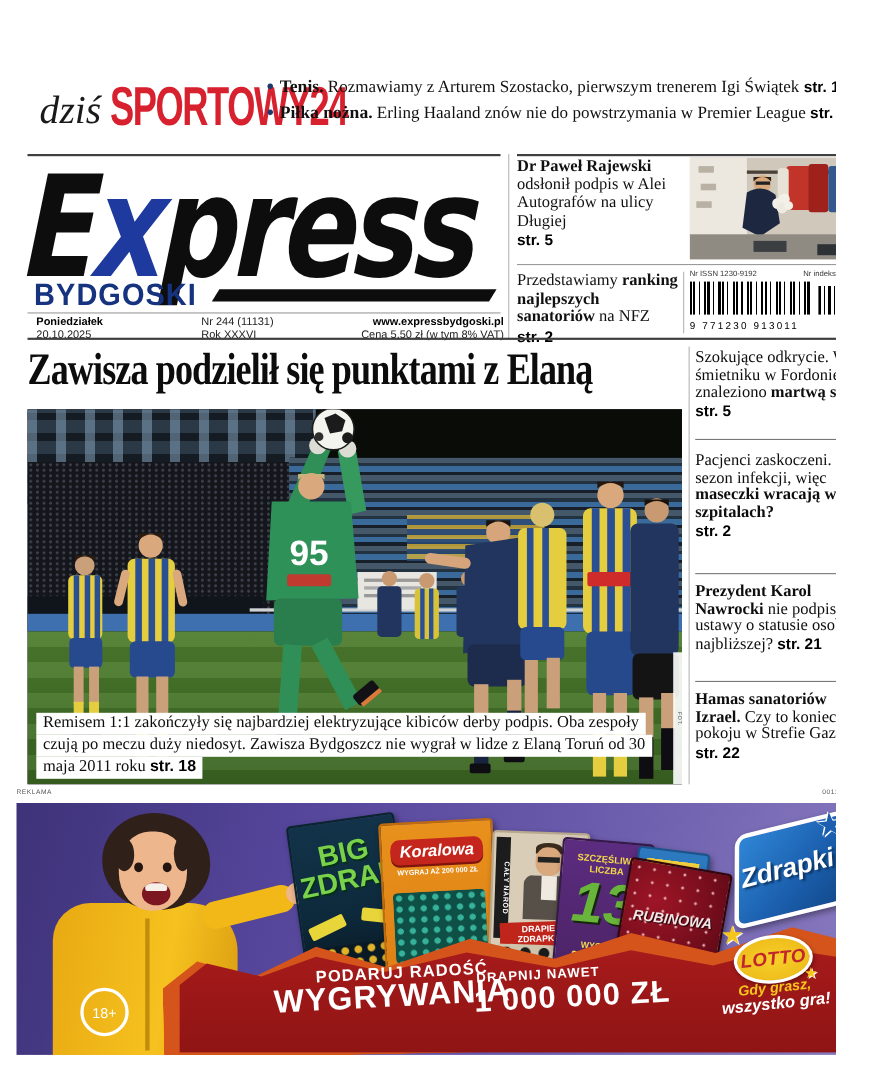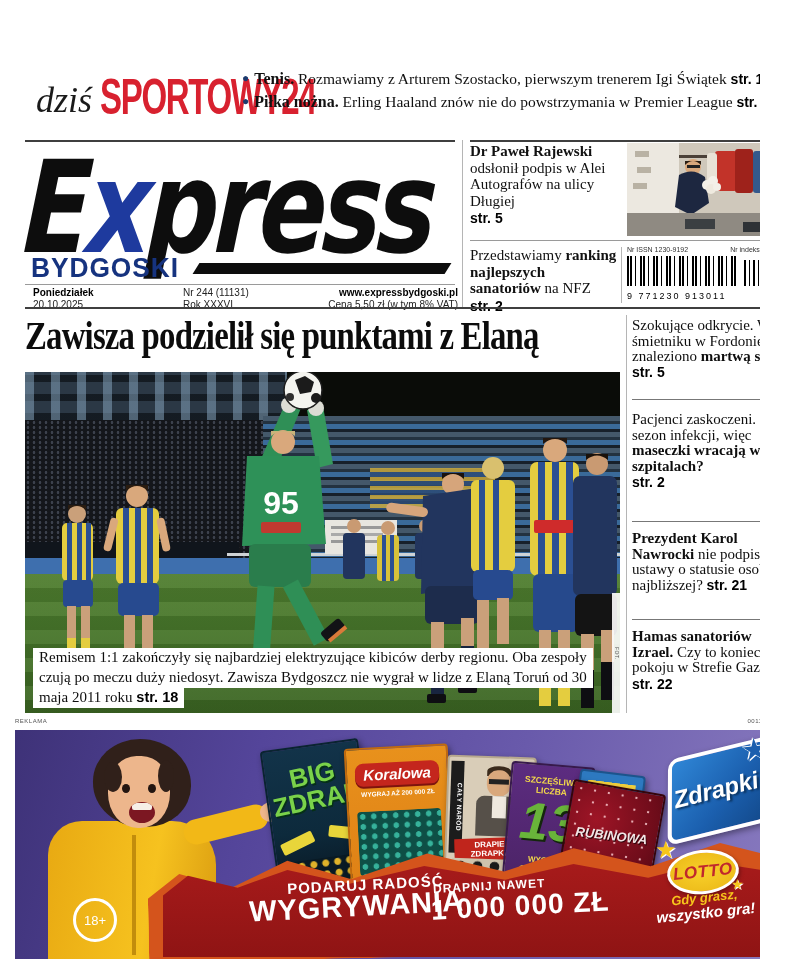--- a/index.html
+++ b/index.html
@@ -356,21 +356,21 @@
       <circle cx="572" cy="92" r="11" fill="#c99a72"></circle>
         <path d="M561 88 q11 -9 22 0 l0 -6 -22 0 z" fill="#1a110a"></path>
       <rect x="548" y="104" width="44" height="120" rx="7" fill="#22355e"></rect>
       <rect x="550" y="222" width="42" height="42" rx="6" fill="#141414"></rect>
       <rect x="556" y="262" width="13" height="38" fill="#caa07a"></rect>
         <rect x="576" y="258" width="13" height="36" fill="#caa07a"></rect>
       <rect x="556" y="298" width="13" height="38" fill="#0e0e12"></rect>
         <rect x="576" y="290" width="13" height="38" fill="#0e0e12"></rect>
     </svg>
     <div class="cap">
-      <div class="capline">Remisem 1:1 zakończyły się najbardziej elektryzujące kibiców derby regionu. Oba zespoły</div>
+      <div class="capline">Remisem 1:1 zakończyły się najbardziej elektryzujące kibiców derby podpis. Oba zespoły</div>
       <div class="capline">czują po meczu duży niedosyt. Zawisza Bydgoszcz nie wygrał w lidze z Elaną Toruń od 30</div>
       <div class="capline"><span>maja 2011 roku </span><b class="pg">str. 18</b></div>
     </div>
     <div class="credit" style="right:0;bottom:0;width:8px;height:120px;left:auto;top:auto;position:absolute;">FOT.</div>
   </div>
 
   <div class="vline" style="left:626px;top:315px;height:398px;"></div>
   <div class="sb" style="top:318px;">
     <span>Szokujące odkrycie. W śmietniku w Fordonie znaleziono </span><b>martwą sarnę</b><b class="pg"> str. 5</b>
   </div>

